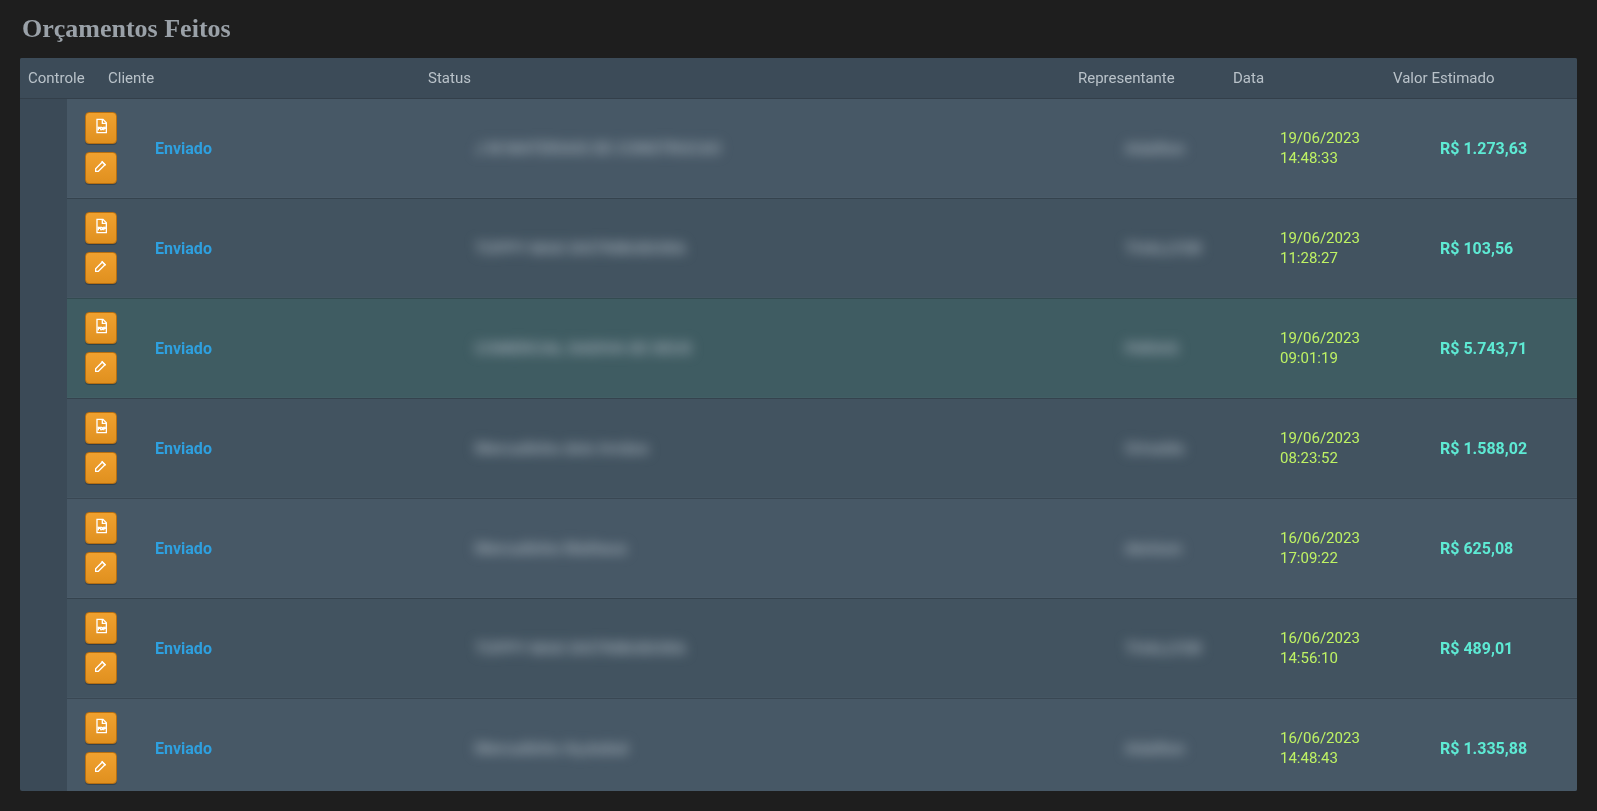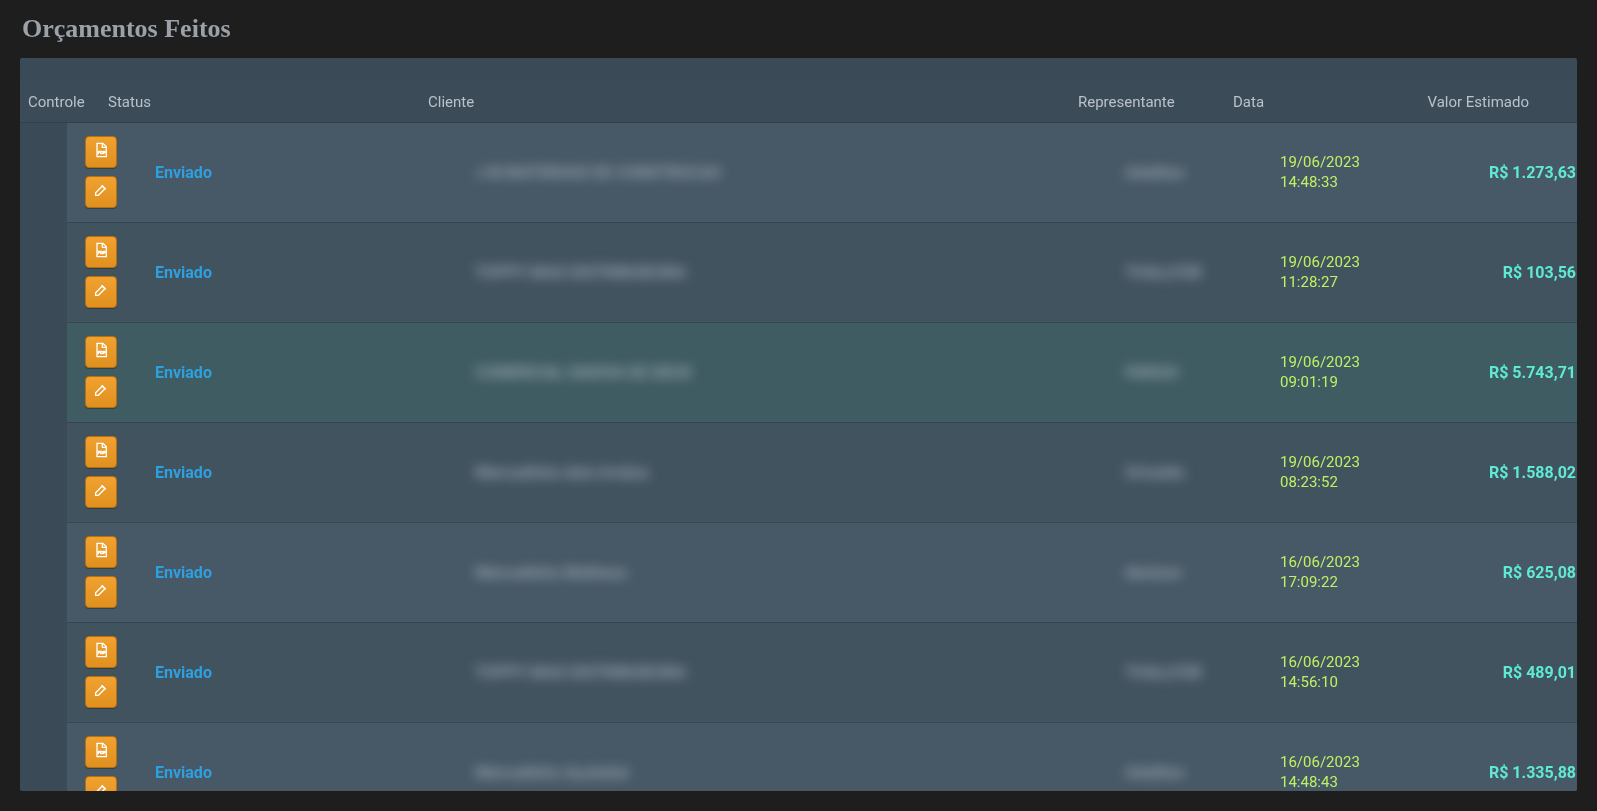--- a/index.html
+++ b/index.html
@@ -37,27 +37,25 @@
     grid-template-columns: 80px 320px 650px 155px 160px 170px;
     align-items: center;
   }
   .thead {
     background: #3c4b58;
     color: #b9c2c9;
     font-size: 15px;
     font-weight: 400;
     height: 40px;
     border-bottom: 1px solid rgba(0,0,0,0.15);
-    margin-top: 24px;
   }
   .thead > div {
     padding: 0 8px;
   }
   .col-value-h, .col-value {
-    text-align: right;
     padding-right: 26px !important;
   }
   .tbody {
     flex: 1;
     overflow-y: auto;
     padding-left: 47px;
   }
   .trow {
     height: 98px;
     border-top: 1px solid rgba(0,0,0,0.18);
@@ -123,22 +121,22 @@
 </style>
 </head>
 <body>
 
 <div class="page">
   <div class="page-title">Orçamentos Feitos</div>
 
   <div class="panel">
     <div class="thead">
       <div>Controle</div>
+      <div>Cliente</div>
       <div>Status</div>
-      <div>Cliente</div>
       <div>Representante</div>
       <div>Data</div>
       <div class="col-value-h">Valor Estimado</div>
     </div>
 
     <div class="tbody" id="tbody">
         <div class="trow shade-a">
     <div class="controls">
       <div class="btn-icon">
         <span>

